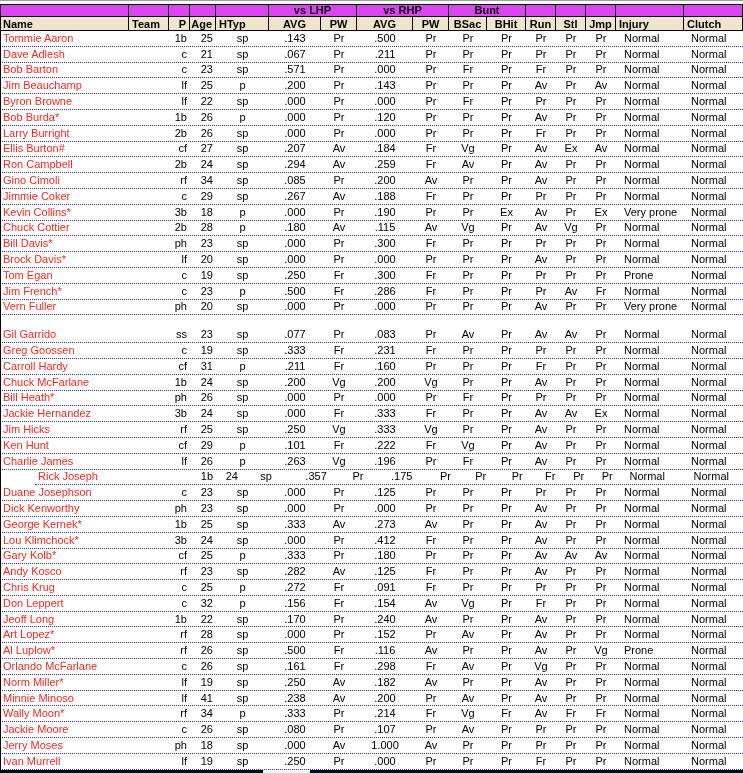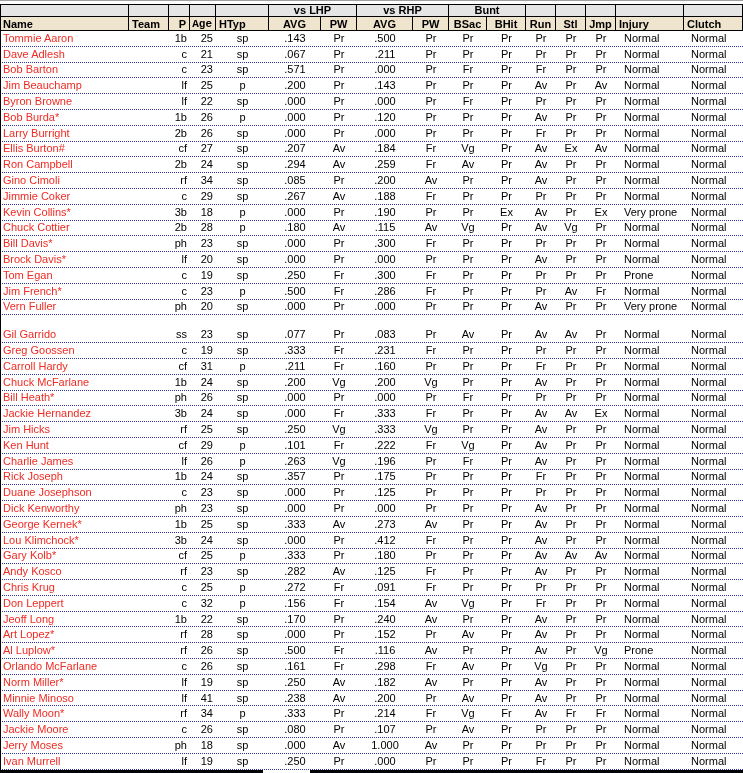--- a/index.html
+++ b/index.html
@@ -33,40 +33,40 @@
   
   #leftedge{position:absolute;left:0;top:4px;bottom:0;width:1px;background:#000;}
   #bottombar{position:absolute;left:0;bottom:0;width:743px;height:3px;background:#000;}
   #bottomgap{position:absolute;left:263px;top:0;width:47px;height:3px;background:#fff;}
 </style>
 </head>
 <body>
 
 <div id="screen">
   <div id="topstrip"></div>
-  <div id="grouprow" style="background: #e5e5e5; text-align: right;">
+  <div id="grouprow" style="background: #d946ef; text-align: right;">
       <div class="gcell" style="width: 129px;"></div>
       <div class="gcell" style="width: 40px;"></div>
       <div class="gcell" style="width: 21px;"></div>
       <div class="gcell" style="width: 26px;"></div>
       <div class="gcell" style="width: 53px;"></div>
       <div class="gcell" style="width: 88px;">vs LHP</div>
       <div class="gcell" style="width: 92px;">vs RHP</div>
       <div class="gcell" style="width: 77px;">Bunt</div>
       <div class="gcell" style="width: 30px;"></div>
       <div class="gcell" style="width: 30px;"></div>
       <div class="gcell" style="width: 30px;"></div>
       <div class="gcell" style="width: 68px;"></div>
       <div class="gcell" style="width: 59px;"></div>
     </div>
   <div id="headrow" style="background: rgb(239, 228, 205);">
       <div class="hcell al" style="width: 129px;">Name</div>
       <div class="hcell al" style="width: 40px;">Team</div>
       <div class="hcell ar" style="width: 21px;">P</div>
-      <div class="hcell ar" style="width: 26px; font-family: Liberation Mono, monospace;">Age</div>
+      <div class="hcell ar" style="width: 26px;">Age</div>
       <div class="hcell al" style="width: 53px; text-align: center;">HTyp</div>
       <div class="hcell ac" style="width: 52px;">AVG</div>
       <div class="hcell ac" style="width: 36px;">PW</div>
       <div class="hcell ac" style="width: 56px;">AVG</div>
       <div class="hcell ac" style="width: 36px;">PW</div>
       <div class="hcell ac" style="width: 38px;">BSac</div>
       <div class="hcell ac" style="width: 39px;">BHit</div>
       <div class="hcell ac" style="width: 30px;">Run</div>
       <div class="hcell ac" style="width: 30px;">Stl</div>
       <div class="hcell ac" style="width: 30px;">Jmp</div>
@@ -553,21 +553,21 @@
         <div class="cell ac" style="width: 56px;">.196</div>
         <div class="cell ac" style="width: 36px;">Pr</div>
         <div class="cell ac" style="width: 38px;">Fr</div>
         <div class="cell ac" style="width: 39px;">Pr</div>
         <div class="cell ac" style="width: 30px;">Av</div>
         <div class="cell ac" style="width: 30px;">Pr</div>
         <div class="cell ac" style="width: 30px;">Pr</div>
         <div class="cell al" style="width: 68px; padding-left: 8px;">Normal</div>
         <div class="cell al" style="width: 59px; padding-left: 7px;">Normal</div>
       </div>
-      <div class="prow" style="border-bottom-color: rgb(53, 53, 155);">
+      <div class="prow" style="border-bottom-color: rgb(53, 53, 155); margin-left: 35px;">
         <div class="cell al name" style="width: 129px; color: rgb(239, 43, 35);">Rick Joseph</div>
         <div class="cell al" style="width: 40px;"></div>
         <div class="cell ar" style="width: 21px; padding-right: 3px;">1b</div>
         <div class="cell ar" style="width: 26px; padding-right: 3px;">24</div>
         <div class="cell ac" style="width: 53px;">sp</div>
         <div class="cell ac" style="width: 52px;">.357</div>
         <div class="cell ac" style="width: 36px;">Pr</div>
         <div class="cell ac" style="width: 56px;">.175</div>
         <div class="cell ac" style="width: 36px;">Pr</div>
         <div class="cell ac" style="width: 38px;">Pr</div>

